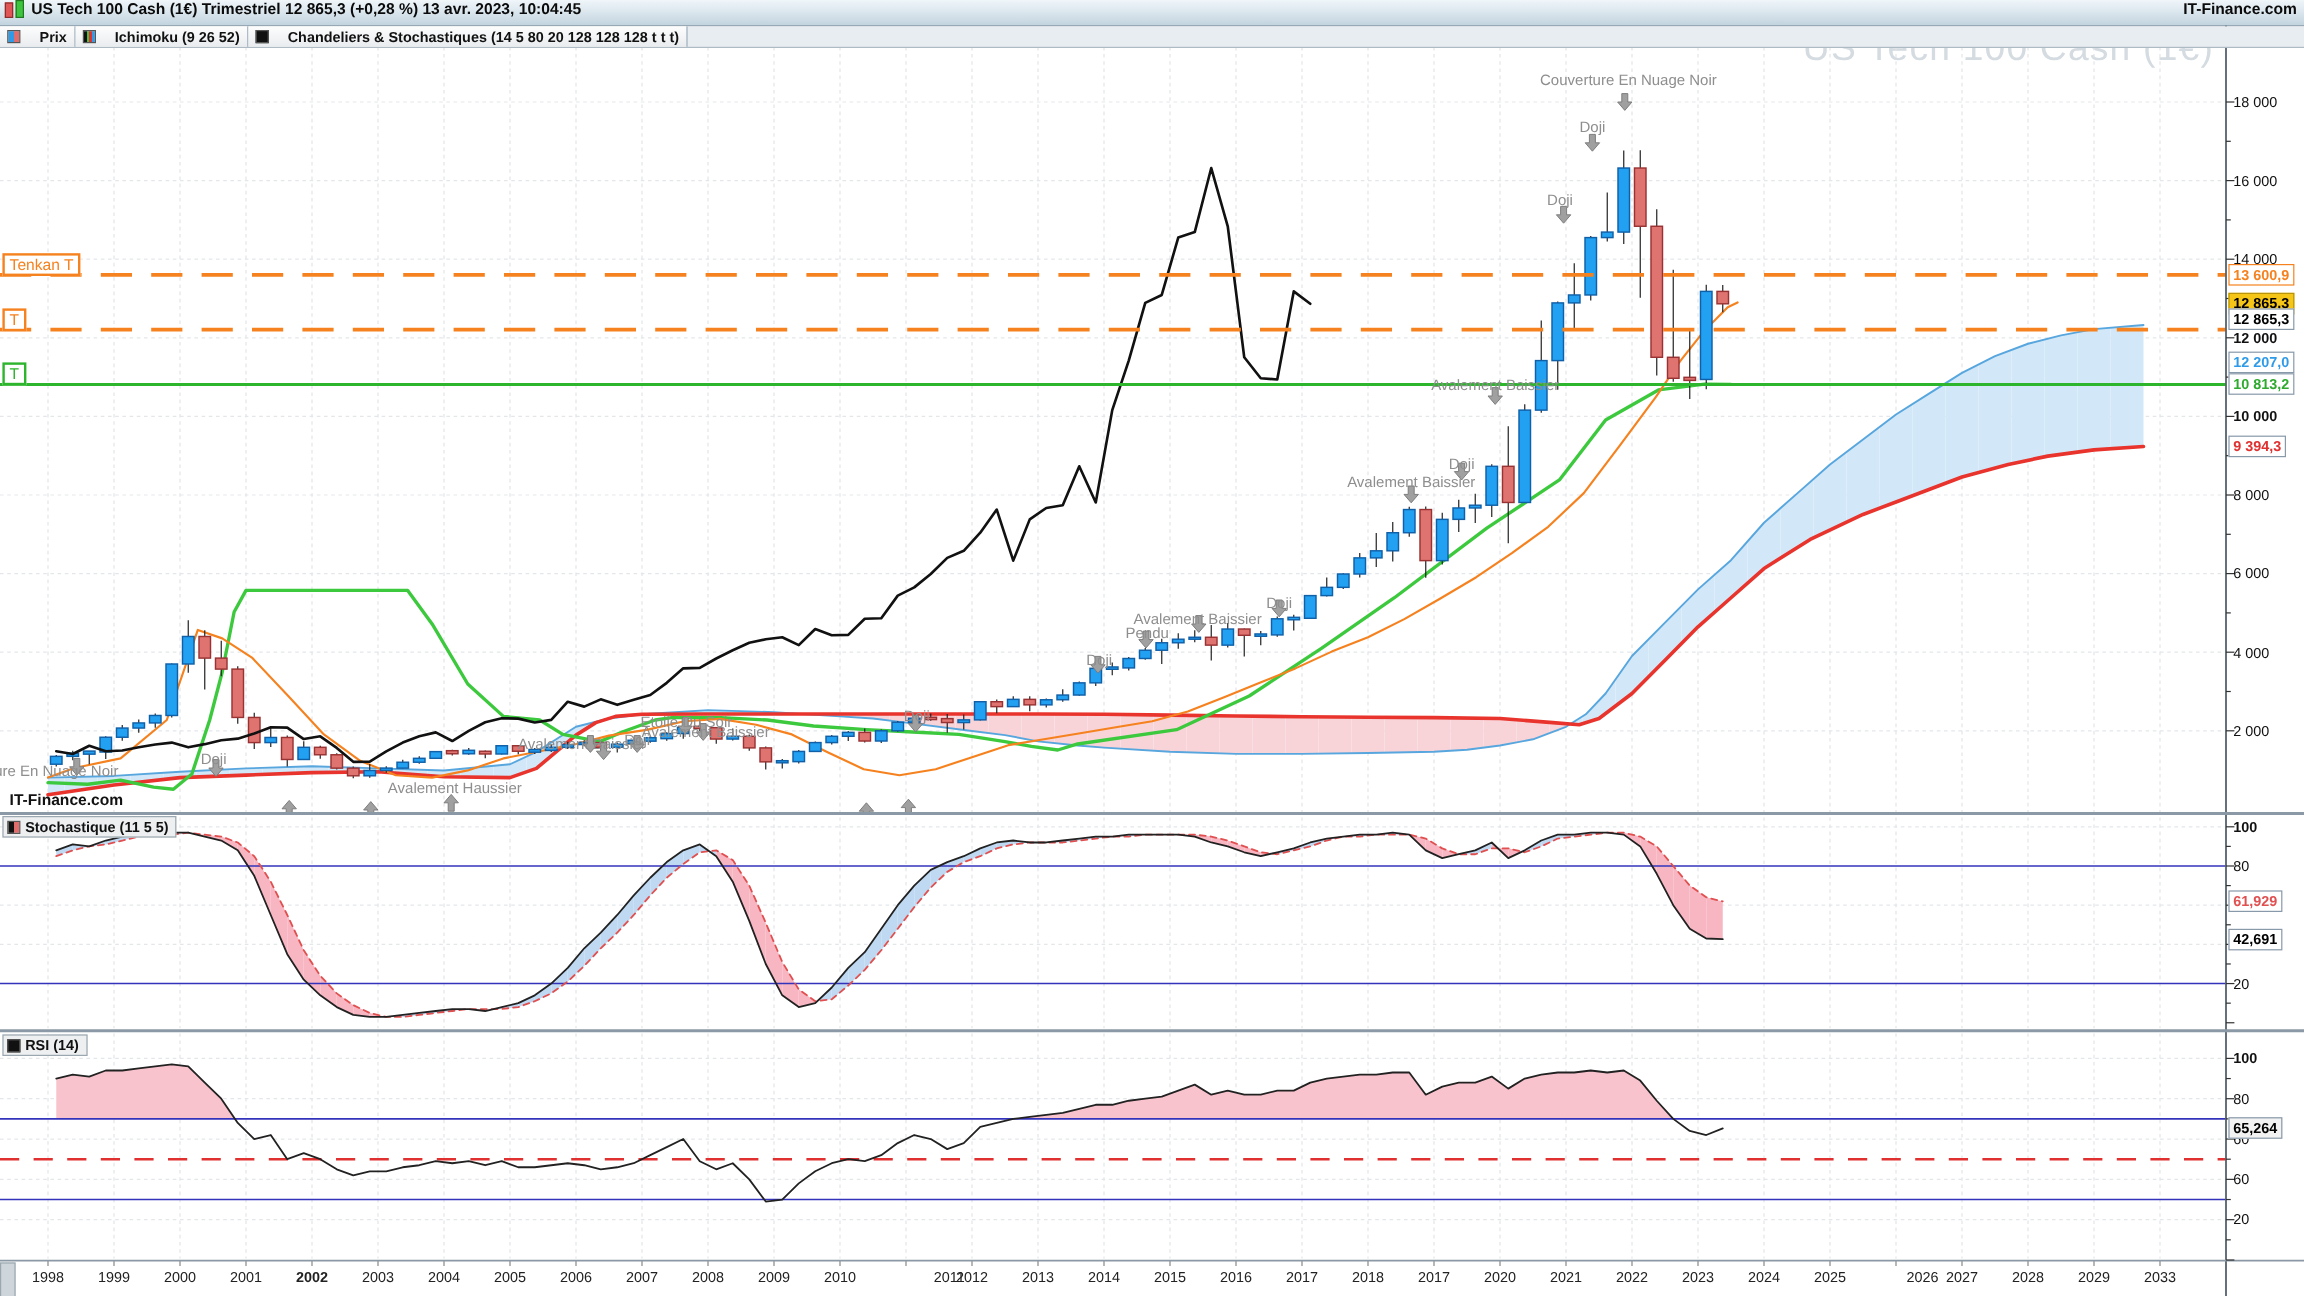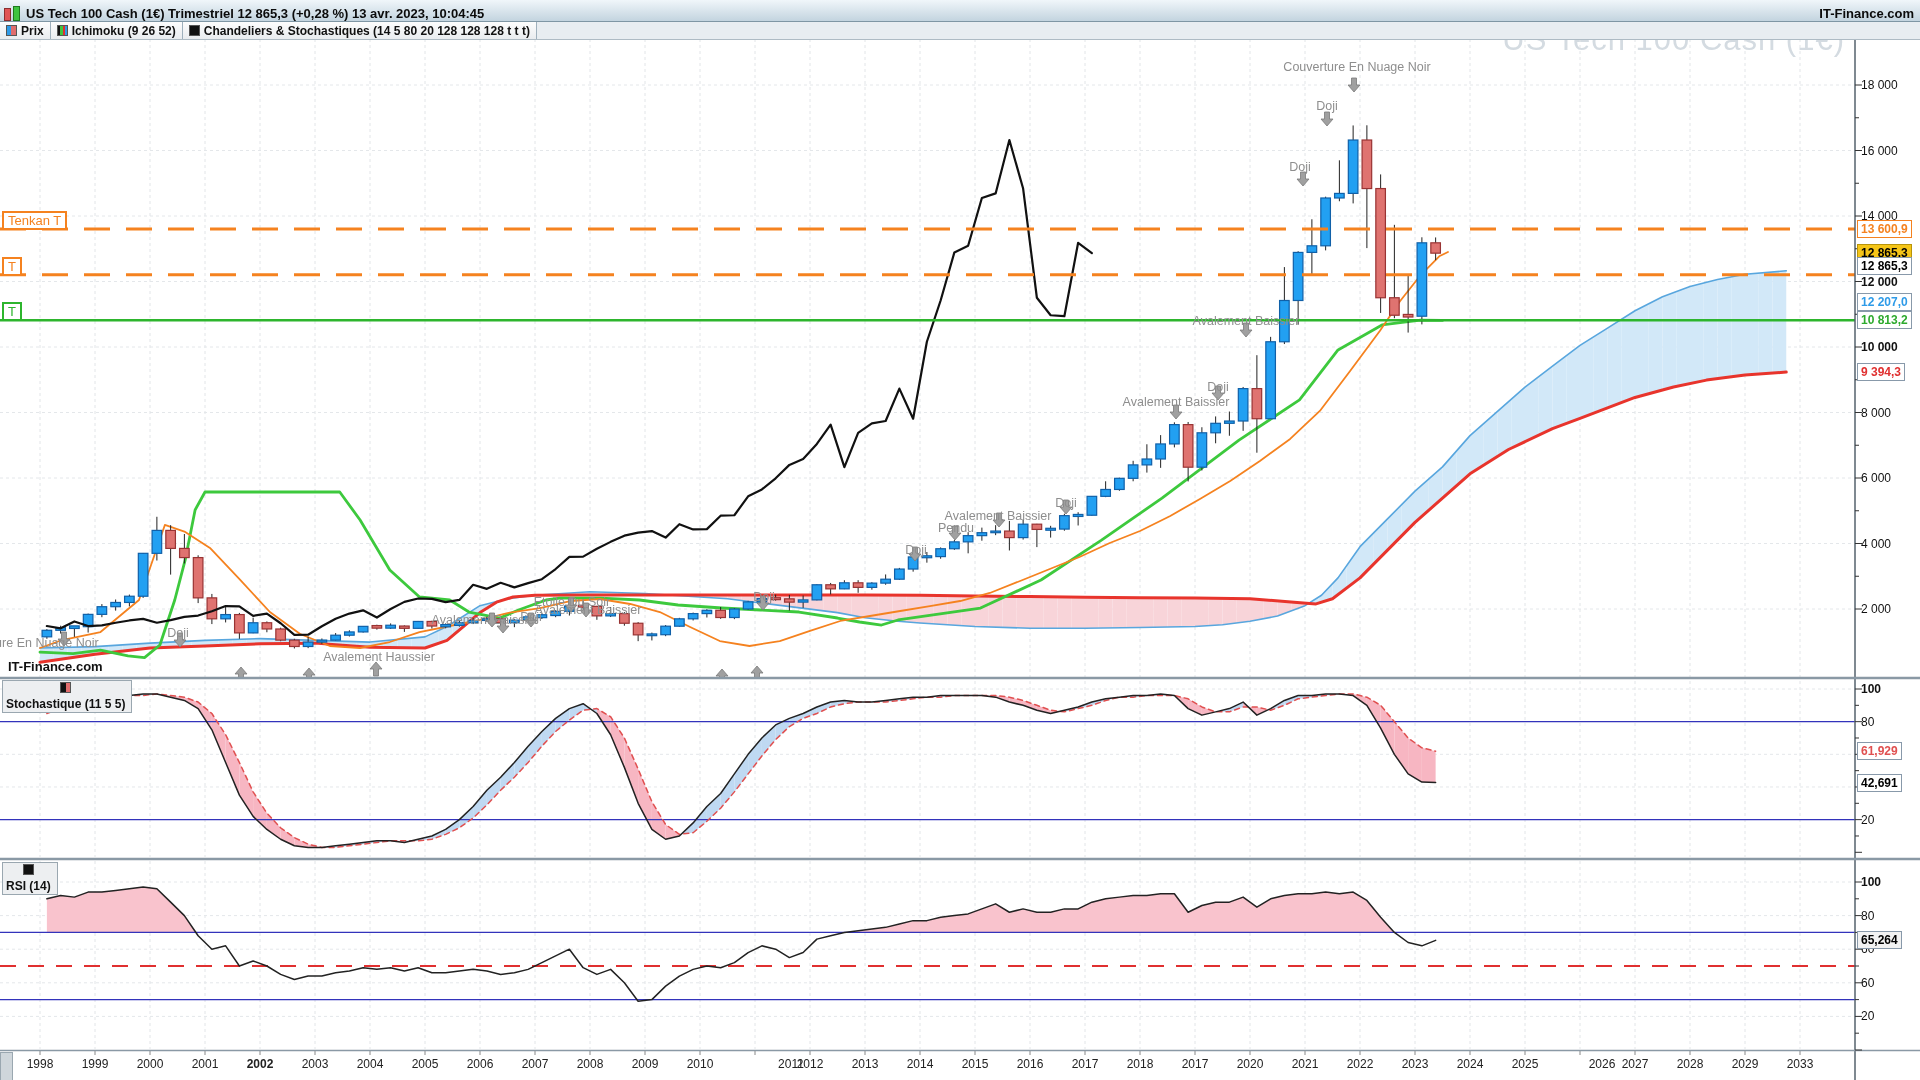--- a/index.html
+++ b/index.html
@@ -1,30 +1,30 @@
 <!DOCTYPE html>
 <html><head>
 <meta charset="utf-8">
 <style>
   html,body{margin:0;padding:0;background:#fff;}
   #app{position:relative;width:1920px;height:1080px;overflow:hidden;background:#fff;
        font-family:"Liberation Sans",sans-serif;-webkit-font-smoothing:antialiased;}
   
   #titlebar{position:absolute;left:0;top:0;width:1920px;height:21px;
     background:linear-gradient(#f0f6fa,#c3d4df);border-bottom:1px solid #7f96a4;
-    display:flex;align-items:flex-end;z-index:30;}
+    display:flex;align-items:flex-start;z-index:30;}
   #titlebar .ticon{display:inline-flex;align-items:flex-end;gap:2px;margin:0 6px 0 4px;}
   #titlebar .ticon .c1{width:5px;height:11px;background:#e05555;border:1px solid #8b2f2f;}
   #titlebar .ticon .c2{width:5px;height:13px;background:#3fc43f;border:1px solid #1f7a1f;}
   #titlebar .ttext{font-size:13px;font-weight:700;color:#0b0b0b;white-space:nowrap;}
   #titlebar .brand{margin-left:auto;margin-right:6px;font-size:13px;font-weight:700;color:#0b0b0b;}
   
   #legendbar{position:absolute;left:0;top:22px;width:1920px;height:17px;background:#e8edf1;
     border-bottom:1px solid #aebbc4;display:flex;align-items:stretch;z-index:30;}
-  .legend-item{display:inline-flex;align-items:center;gap:4px;padding:0 6px;
+  .legend-item{display:inline-flex;align-items:center;gap:16px;padding:0 6px;
     border-right:1px solid #9fb0bc;background:linear-gradient(#fdfdfd,#e9ecef);
     font-size:12px;font-weight:700;color:#111;white-space:nowrap;cursor:default;}
   .sw{width:11px;height:11px;display:inline-block;border:1px solid #555;box-sizing:border-box;}
   .sw-prix{background:linear-gradient(90deg,#2e9be8 50%,#e06c6c 50%);}
   .sw-ichi{background:linear-gradient(90deg,#111 25%,#3fc43f 25%,#3fc43f 50%,#e03030 50%,#e03030 75%,#2e9be8 75%);}
   .sw-black{background:#111;}
   .sw-stoch{background:linear-gradient(90deg,#111 55%,#e06c6c 55%);}
   
   #watermark{position:absolute;top:22px;left:1315px;width:530px;text-align:right;
     font-size:31px;color:#d4dbe1;letter-spacing:1px;z-index:1;white-space:nowrap;}
@@ -33,21 +33,21 @@
   .anno{position:absolute;transform:translateX(-50%);font-size:12.5px;color:#8e8e8e;
         white-space:nowrap;z-index:12;}
   .lbl{position:absolute;left:2px;background:#fff;border:2px solid;padding:0 4px;
        font-size:13px;line-height:15px;z-index:12;}
   .vbox{position:absolute;left:1857px;transform:translateY(-50%);font-size:12px;font-weight:700;
         height:16px;line-height:16px;padding:0 3px;border:1px solid;z-index:14;white-space:nowrap;}
   .tick{position:absolute;left:1861px;transform:translateY(-50%);font-size:12px;color:#111;z-index:10;}
   .yl{position:absolute;transform:translateX(-50%);top:1057px;font-size:12px;color:#222;z-index:10;}
   .plabel{position:absolute;left:2px;background:#edeff1;border:1px solid #9aa7b0;
      display:inline-flex;align-items:center;gap:4px;padding:1px 6px 1px 3px;
-     font-size:12px;font-weight:700;color:#111;z-index:13;white-space:nowrap;flex-direction:column;}
+     font-size:12px;font-weight:700;color:#111;z-index:13;white-space:nowrap;}
   #pxbrand{position:absolute;left:8px;top:659px;font-size:13px;font-weight:700;color:#111;z-index:12;}
   #cornerbox{position:absolute;left:0;top:1052px;width:11px;height:27px;background:#cfd6db;
      border:1px solid #9aa7b0;z-index:12;}
 </style>
 </head>
 <body>
 
 <div id="app">
 
   <div id="titlebar">

